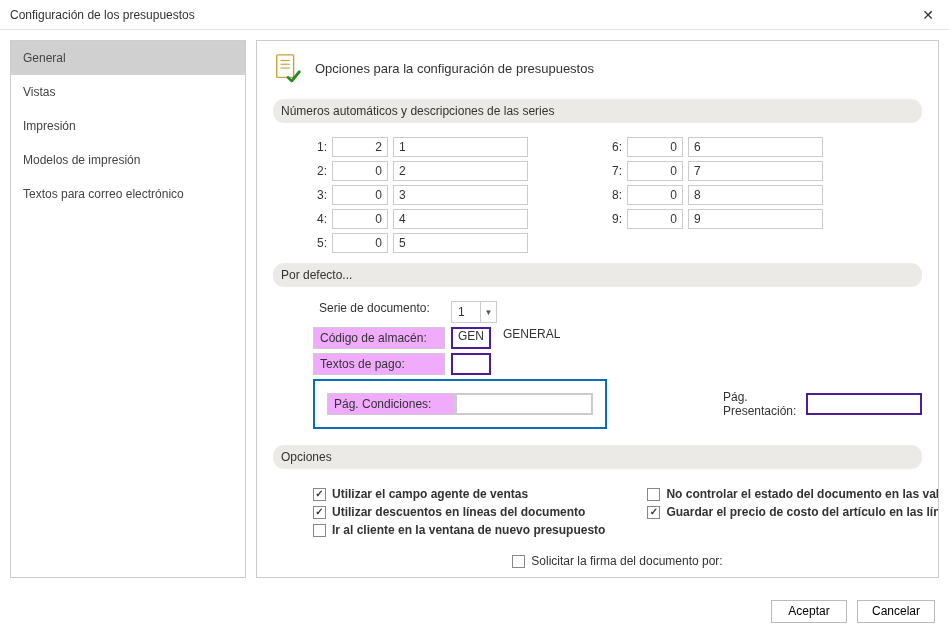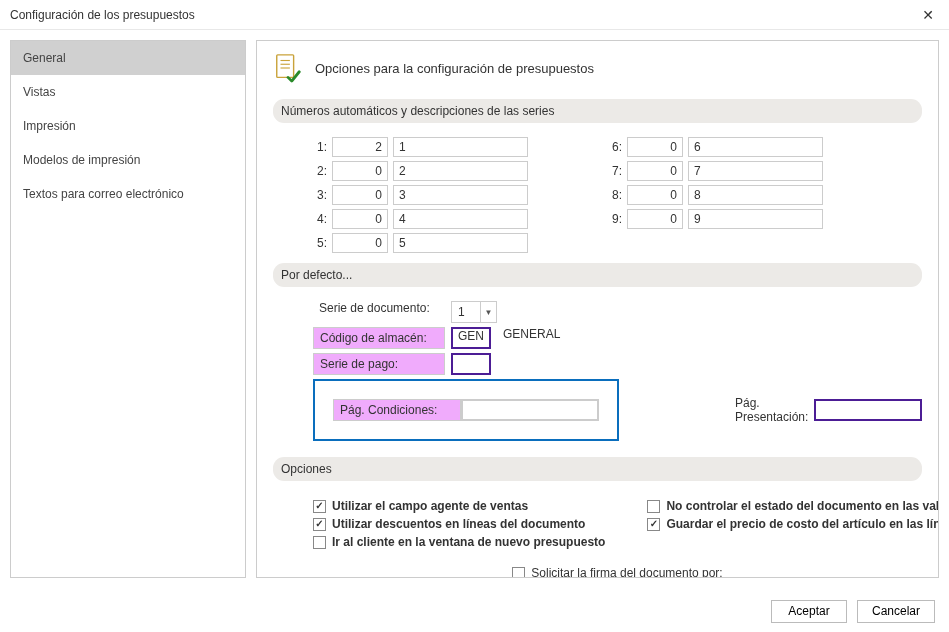--- a/index.html
+++ b/index.html
@@ -159,21 +159,21 @@
   display: flex;
   align-items: center;
   padding-left: 40px;
   gap: 6px;
   margin-top: 4px;
 }
 .cond-group {
   display: flex;
   align-items: center;
   border: 2px solid #0a6ebd;
-  padding: 18px;
+  padding: 12px;
 }
 .cond-group .def-label-box { border-color: #ccc; }
 .cond-group .def-input { border-color: #ccc; }
 .pres-label { margin-left: 110px; font-size:12px; }
 .options-grid {
   display: flex;
   gap: 42px;
   padding: 4px 10px 0 40px;
   font-weight: bold;
 }
@@ -309,21 +309,21 @@
         <span class="ddval">1</span>
         <span class="ddbtn">▼</span>
       </div>
     </div>
     <div class="def-row">
       <div class="def-label-box">Código de almacén:</div>
       <div class="def-input sm">GEN</div>
       <span class="def-extra">GENERAL</span>
     </div>
     <div class="def-row">
-      <div class="def-label-box">Serie de pago:</div>
+      <div class="def-label-box">Textos de pago:</div>
       <div class="def-input sm"></div>
     </div>
     <div class="cond-row">
       <div class="cond-group">
         <div class="def-label-box" style="width:128px">Pág. Condiciones:</div>
         <div class="def-input med"></div>
       </div>
       <span class="pres-label">Pág. Presentación:</span>
       <div class="def-input wide"></div>
     </div>

